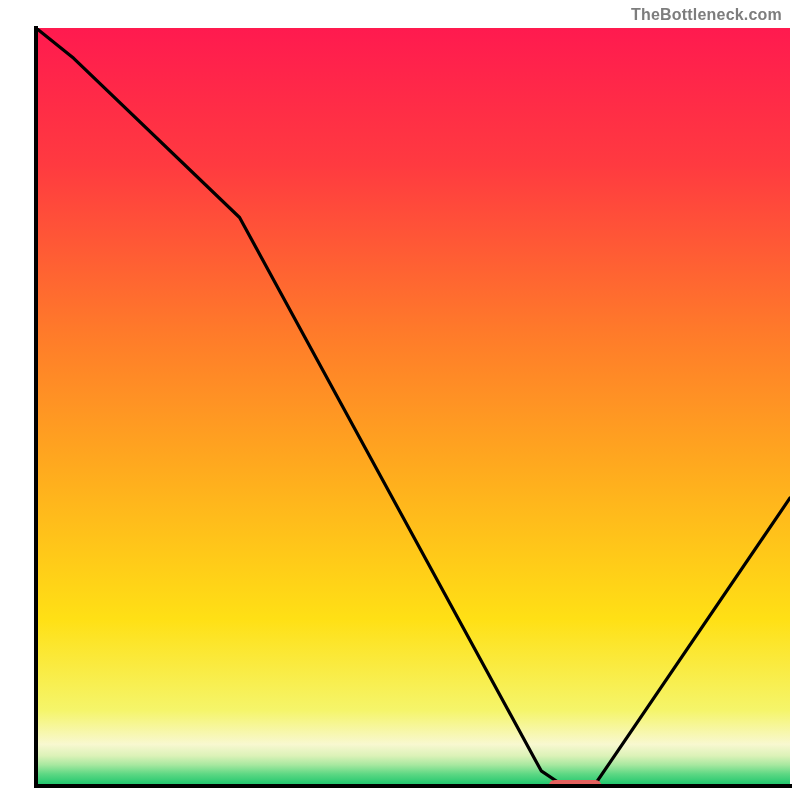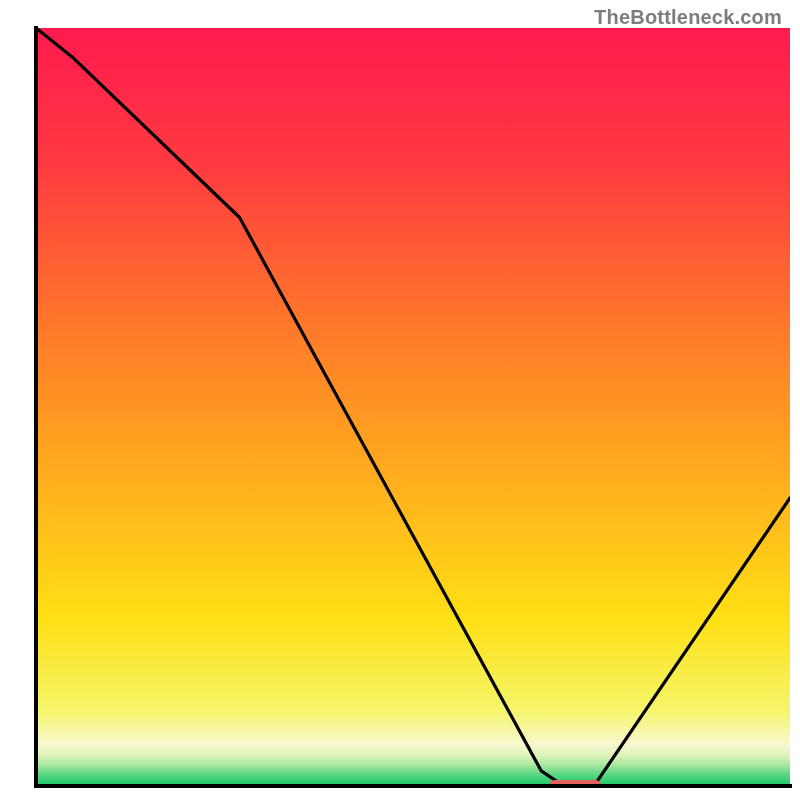--- a/index.html
+++ b/index.html
@@ -13,21 +13,21 @@
   }
   .chart-wrap {
     position: relative;
     width: 800px;
     height: 800px;
   }
   .watermark {
     position: absolute;
     top: 6px;
     right: 18px;
-    font-size: 20px;
+    font-size: 16px;
     font-weight: 600;
     color: #7d7d7d;
     letter-spacing: 0.2px;
     user-select: none;
     pointer-events: none;
     z-index: 5;
   }
   svg {
     position: absolute;
     inset: 0;

